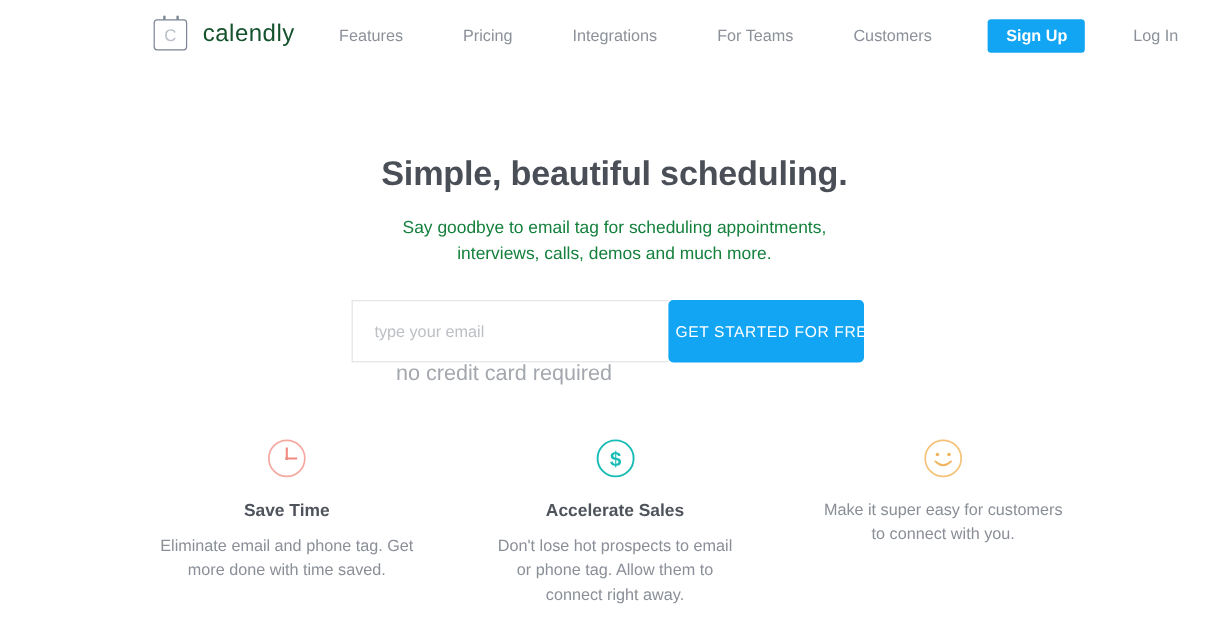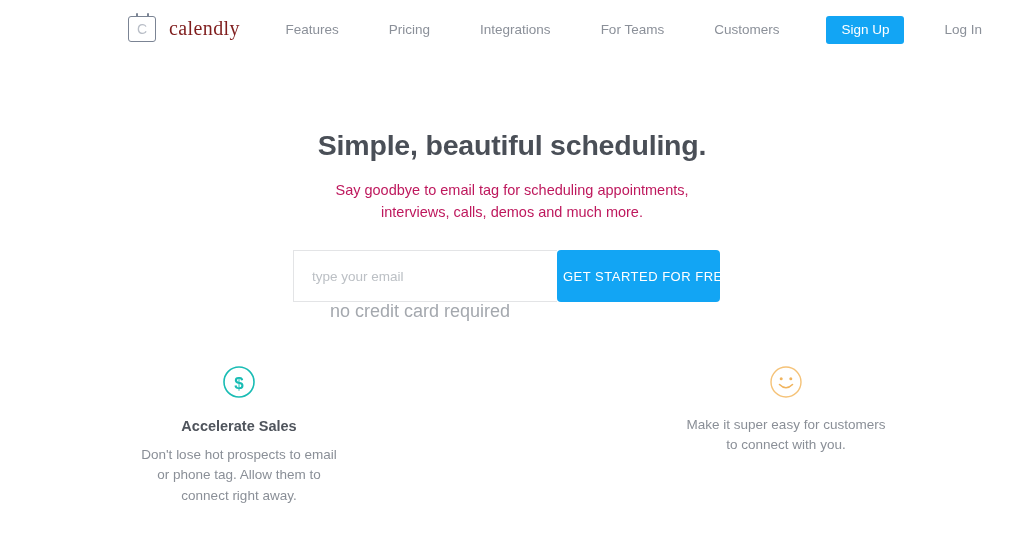--- a/index.html
+++ b/index.html
@@ -78,24 +78,23 @@
     align-items: center;
     justify-content: center;
     font-size: 14px;
     color: #b9bec7;
     font-family: "Liberation Sans", sans-serif;
     letter-spacing: 0;
   }
 
   .brand-name {
     font-size: 20px;
-    color: #7f1d1d;
+    color: #14532d;
     letter-spacing: 0.4px;
     font-weight: 400;
-    font-family: Liberation Serif, serif;
   }
 
   .nav {
     position: absolute;
     right: 42px;
     top: 0;
     height: 60px;
     display: flex;
     align-items: center;
     gap: 16px;
@@ -105,21 +104,21 @@
     color: #8b9099;
     text-decoration: none;
     padding: 0 17px;
     line-height: 60px;
     white-space: nowrap;
   }
   .nav .signup-btn {
     background: #12a5f4;
     color: #ffffff;
     font-size: 13.5px;
-    font-weight: normal;
+    font-weight: bold;
     text-decoration: none;
     border-radius: 3px;
     padding: 7px 15px;
     margin: 0 12px 0 14px;
     line-height: 1;
     white-space: nowrap;
   }
   .nav a.login-link {
     padding-right: 0;
     padding-left: 12px;
@@ -138,21 +137,21 @@
     font-size: 28.5px;
     font-weight: bold;
     color: #4a4f57;
     letter-spacing: -0.2px;
     line-height: 1.25;
   }
   .hero-sub {
     margin: 15px auto 0;
     width: 400px;
     font-size: 14.5px;
-    color: #be185d;
+    color: #15803d;
     line-height: 1.55;
   }
 
   
   .signup-form {
     position: absolute;
     top: 250px;
     left: 293px;
     display: flex;
     align-items: center;
@@ -264,20 +263,32 @@
   </div>
 
   <div class="signup-form">
     <input class="email-input" type="text" placeholder="type your email" style="">
     <button class="cta-btn">GET STARTED FOR FREE</button>
   </div>
   <div class="no-cc">no credit card required</div>
 
   <div class="features">
 
+    <div class="feature left">
+      <div class="feature-icon">
+        <svg width="34" height="34" viewBox="0 0 34 34" aria-hidden="true">
+          <circle cx="17" cy="17" r="15" fill="none" stroke="#f4a9a0" stroke-width="1.4"></circle>
+          <line x1="17" y1="17" x2="17" y2="8.5" stroke="#ef8a80" stroke-width="1.7" stroke-linecap="round"></line>
+          <line x1="17" y1="17" x2="25" y2="17" stroke="#ef8a80" stroke-width="1.7" stroke-linecap="round"></line>
+          <circle cx="17" cy="17" r="1.4" fill="#ef8a80"></circle>
+        </svg>
+      </div>
+      <h3 class="feature-title">Save Time</h3>
+      <p class="feature-desc">Eliminate email and phone tag. Get more done with time saved.</p>
+    </div>
 
     <div class="feature middle">
       <div class="feature-icon">
         <svg width="34" height="34" viewBox="0 0 34 34" aria-hidden="true">
           <circle cx="17" cy="17" r="15" fill="none" stroke="#19bcb4" stroke-width="1.6"></circle>
           <text x="17" y="23.5" text-anchor="middle" font-family="'Liberation Sans', sans-serif" font-size="17" font-weight="bold" fill="#19bcb4">$</text>
         </svg>
       </div>
       <h3 class="feature-title">Accelerate Sales</h3>
       <p class="feature-desc">Don't lose hot prospects to email or phone tag. Allow them to connect right away.</p>

